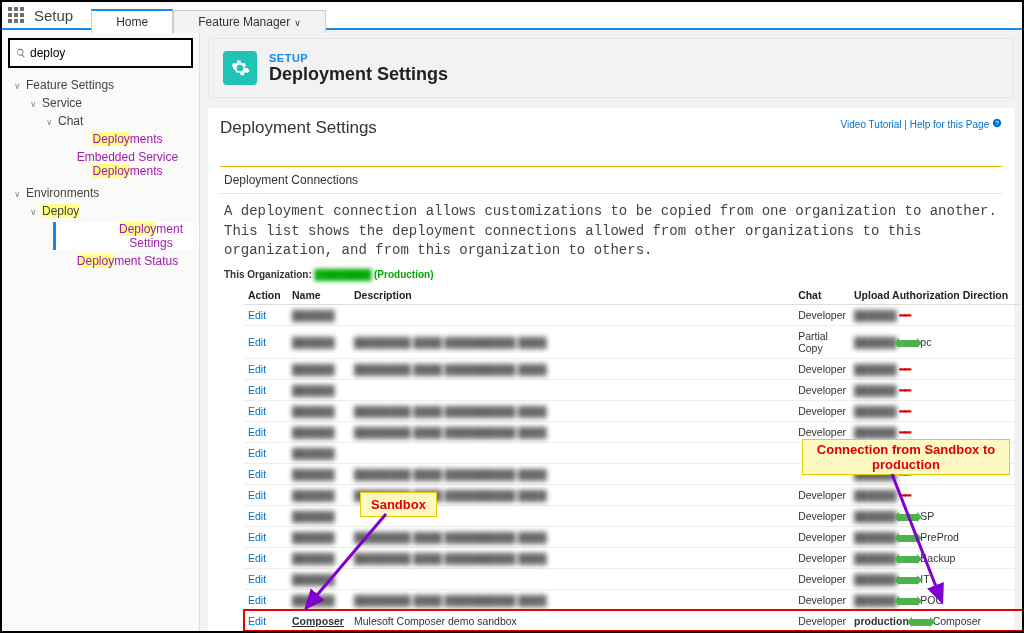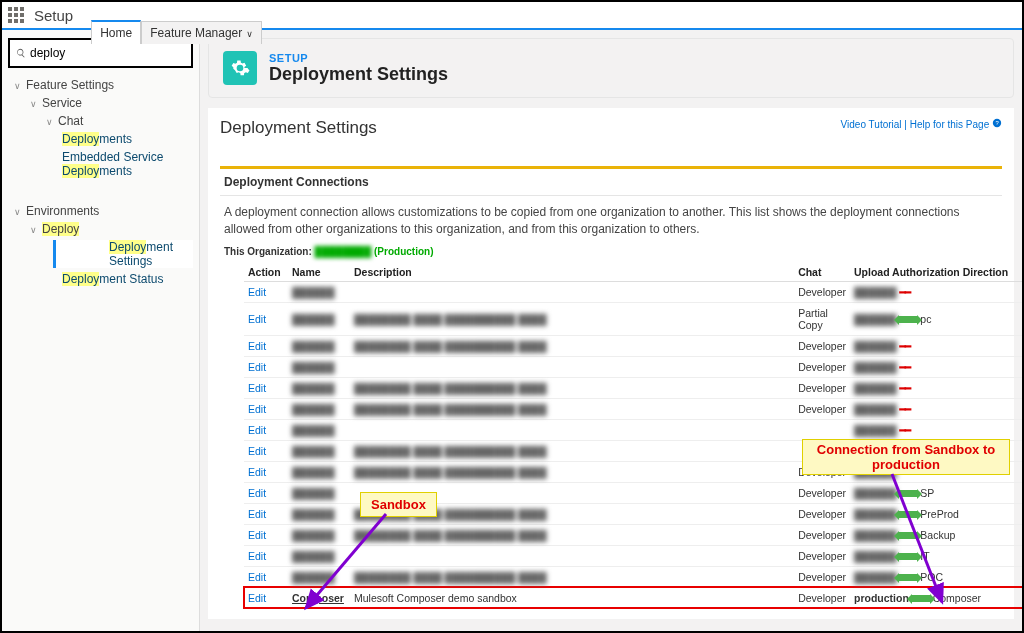--- a/index.html
+++ b/index.html
@@ -2,55 +2,55 @@
 <html><head>
 <meta charset="utf-8">
 <style>
 * { box-sizing: border-box; margin: 0; padding: 0; }
 body { font-family: -apple-system, "Segoe UI", Arial, sans-serif; font-size: 12px; color: #333; border: 2px solid #000; width: 1024px; height: 633px; overflow: hidden; position: relative; background: #f3f2f2; }
 
 .topbar { display: flex; align-items: center; background: #fff; border-bottom: 2px solid #1589ee; height: 28px; padding-left: 6px; }
 .app-grid { display: grid; grid-template-columns: repeat(3,4px); grid-template-rows: repeat(3,4px); gap: 2px; width: 16px; height: 16px; margin-right: 10px; }
 .app-grid span { background: #706e6b; }
 .setup-title { font-size: 15px; color: #444; margin-right: 18px; }
-.tab { padding: 4px 8px; border: 1px solid #ccc; border-bottom: none; background: #f3f2f2; font-size: 12px; position: relative; top: 17px; }
+.tab { padding: 4px 24px; border: 1px solid #ccc; border-bottom: none; background: #f3f2f2; font-size: 12px; position: relative; top: 6px; }
 .tab.home { border-top: 2px solid #1589ee; background: #fff; }
 .tab .chev { margin-left: 4px; font-size: 9px; }
 
 .main { display: flex; height: calc(100% - 28px); }
 .sidebar { width: 198px; background: #fafaf9; border-right: 1px solid #ddd; padding: 8px 6px; font-size: 12px; color: #444; }
 .search-box { display: flex; align-items: center; border: 2px solid #000; background: #fff; padding: 2px 6px; height: 30px; margin-bottom: 8px; }
 .search-box input { border: none; outline: none; font-size: 12px; flex: 1; }
 .search-box svg { margin-right: 4px; }
 
 .tree { font-size: 12px; color: #444; }
 .tree .node { padding: 2px 0; }
 .tree .toggle { font-size: 9px; color: #888; display: inline-block; width: 12px; }
 .tree .lvl1 { padding-left: 6px; }
 .tree .lvl2 { padding-left: 22px; }
 .tree .lvl3 { padding-left: 38px; }
 .tree .lvl4 { padding-left: 54px; }
-.tree .leaf { color: #0c4a6e; cursor: pointer; }
+.tree .leaf { color: #a21caf; cursor: pointer; text-align: center; }
 .tree .leaf.active { background: #fff; border-left: 3px solid #1589ee; margin-left: -9px; padding-left: 6px; display:block; }
 .tree .hl { background: #ffff8a; }
 .sidebar-hint { color: #777; font-size: 11px; margin-top: 18px; padding: 0 4px; }
 
 .content { flex: 1; overflow: auto; padding: 8px 8px 0 8px; }
 .banner { background: #f3f2f2; border-radius: 4px; padding: 12px 14px; display: flex; align-items: center; border: 1px solid #e5e5e5; }
 .gear-icon { width: 34px; height: 34px; background: #20c3b5; border-radius: 4px; display: flex; align-items: center; justify-content: center; margin-right: 12px; }
 .gear-icon svg { fill: #fff; }
 .banner .label { color: #1589ee; font-size: 11px; font-weight: 600; letter-spacing: .5px; }
 .banner .title { font-size: 18px; font-weight: 700; color: #222; }
 
 .page-body { background: #fff; margin-top: 10px; padding: 10px 12px; }
 .deploy-h1 { font-size: 17px; font-weight: 400; color: #333; }
 .help-links { float: right; font-size: 10px; color: #0070d2; }
 .help-links a { color: #0070d2; text-decoration: none; }
-.section-title { font-weight: 700; border-top: 3px solid #eab308; border-bottom: 1px solid #e5e5e5; padding: 6px 4px; margin-top: 28px; font-size: 12px; }
-.section-desc { font-size: 12px; color: #444; padding: 8px 4px 6px; line-height: 1.4; }
+.section-title { font-weight: 400; border-top: 1px solid #eab308; border-bottom: 1px solid #e5e5e5; padding: 6px 4px; margin-top: 28px; font-size: 12px; }
+.section-desc { font-size: 14px; color: #444; padding: 8px 4px 6px; line-height: 1.4; font-family: Liberation Mono, monospace; }
 .this-org { font-size: 10px; font-weight: 700; padding: 2px 4px 6px; }
 .this-org .blur { color: #0a0; filter: blur(2px); }
 .this-org .prod { color: #0a0; }
 
 table.conn { width: 100%; border-collapse: collapse; font-size: 10.5px; margin-left: 24px; }
 table.conn th { text-align: left; font-weight: 700; padding: 3px 4px; border-bottom: 1px solid #ddd; color: #222; font-size:10.5px; }
 table.conn td { padding: 4px 4px; border-bottom: 1px solid #eee; vertical-align: middle; }
 table.conn .edit { color: #0070d2; cursor: pointer; }
 table.conn .blur-txt { color: #666; filter: blur(2.5px); font-size: 10px; }
 table.conn .arrow-red { color:#d00; font-weight:700; letter-spacing:-1px; filter:blur(0.5px); }
@@ -98,21 +98,21 @@
           <path fill="#555" d="M10 2a8 8 0 015.3 13.9l5.4 5.4-1.4 1.4-5.4-5.4A8 8 0 1110 2zm0 2a6 6 0 100 12 6 6 0 000-12z"></path>
         </svg>
       <input value="deploy" style="">
     </div>
     <div class="tree">
       <div class="node lvl1"><span class="toggle">∨</span><span>Feature Settings</span></div>
       <div class="node lvl2"><span class="toggle">∨</span><span>Service</span></div>
       <div class="node lvl3"><span class="toggle">∨</span><span>Chat</span></div>
       <div class="node lvl4 leaf"><span class="hl">Deploy</span>ments</div>
       <div class="node lvl4 leaf">Embedded Service <span class="hl">Deploy</span>ments</div>
-      <div class="node lvl1" style="margin-top:22px;"><span class="toggle">∨</span><span>Environments</span></div>
+      <div class="node lvl1" style="margin-top:4px;"><span class="toggle">∨</span><span>Environments</span></div>
       <div class="node lvl2"><span class="toggle">∨</span><span class="hl">Deploy</span></div>
       <div class="node lvl4">
           <span class="leaf active" style="padding-left:53px;"><span class="hl">Deploy</span>ment Settings</span>
         </div>
       <div class="node lvl4 leaf"><span class="hl">Deploy</span>ment Status</div>
     </div>
   </div>
 
   <div class="content">
     <div class="banner">

